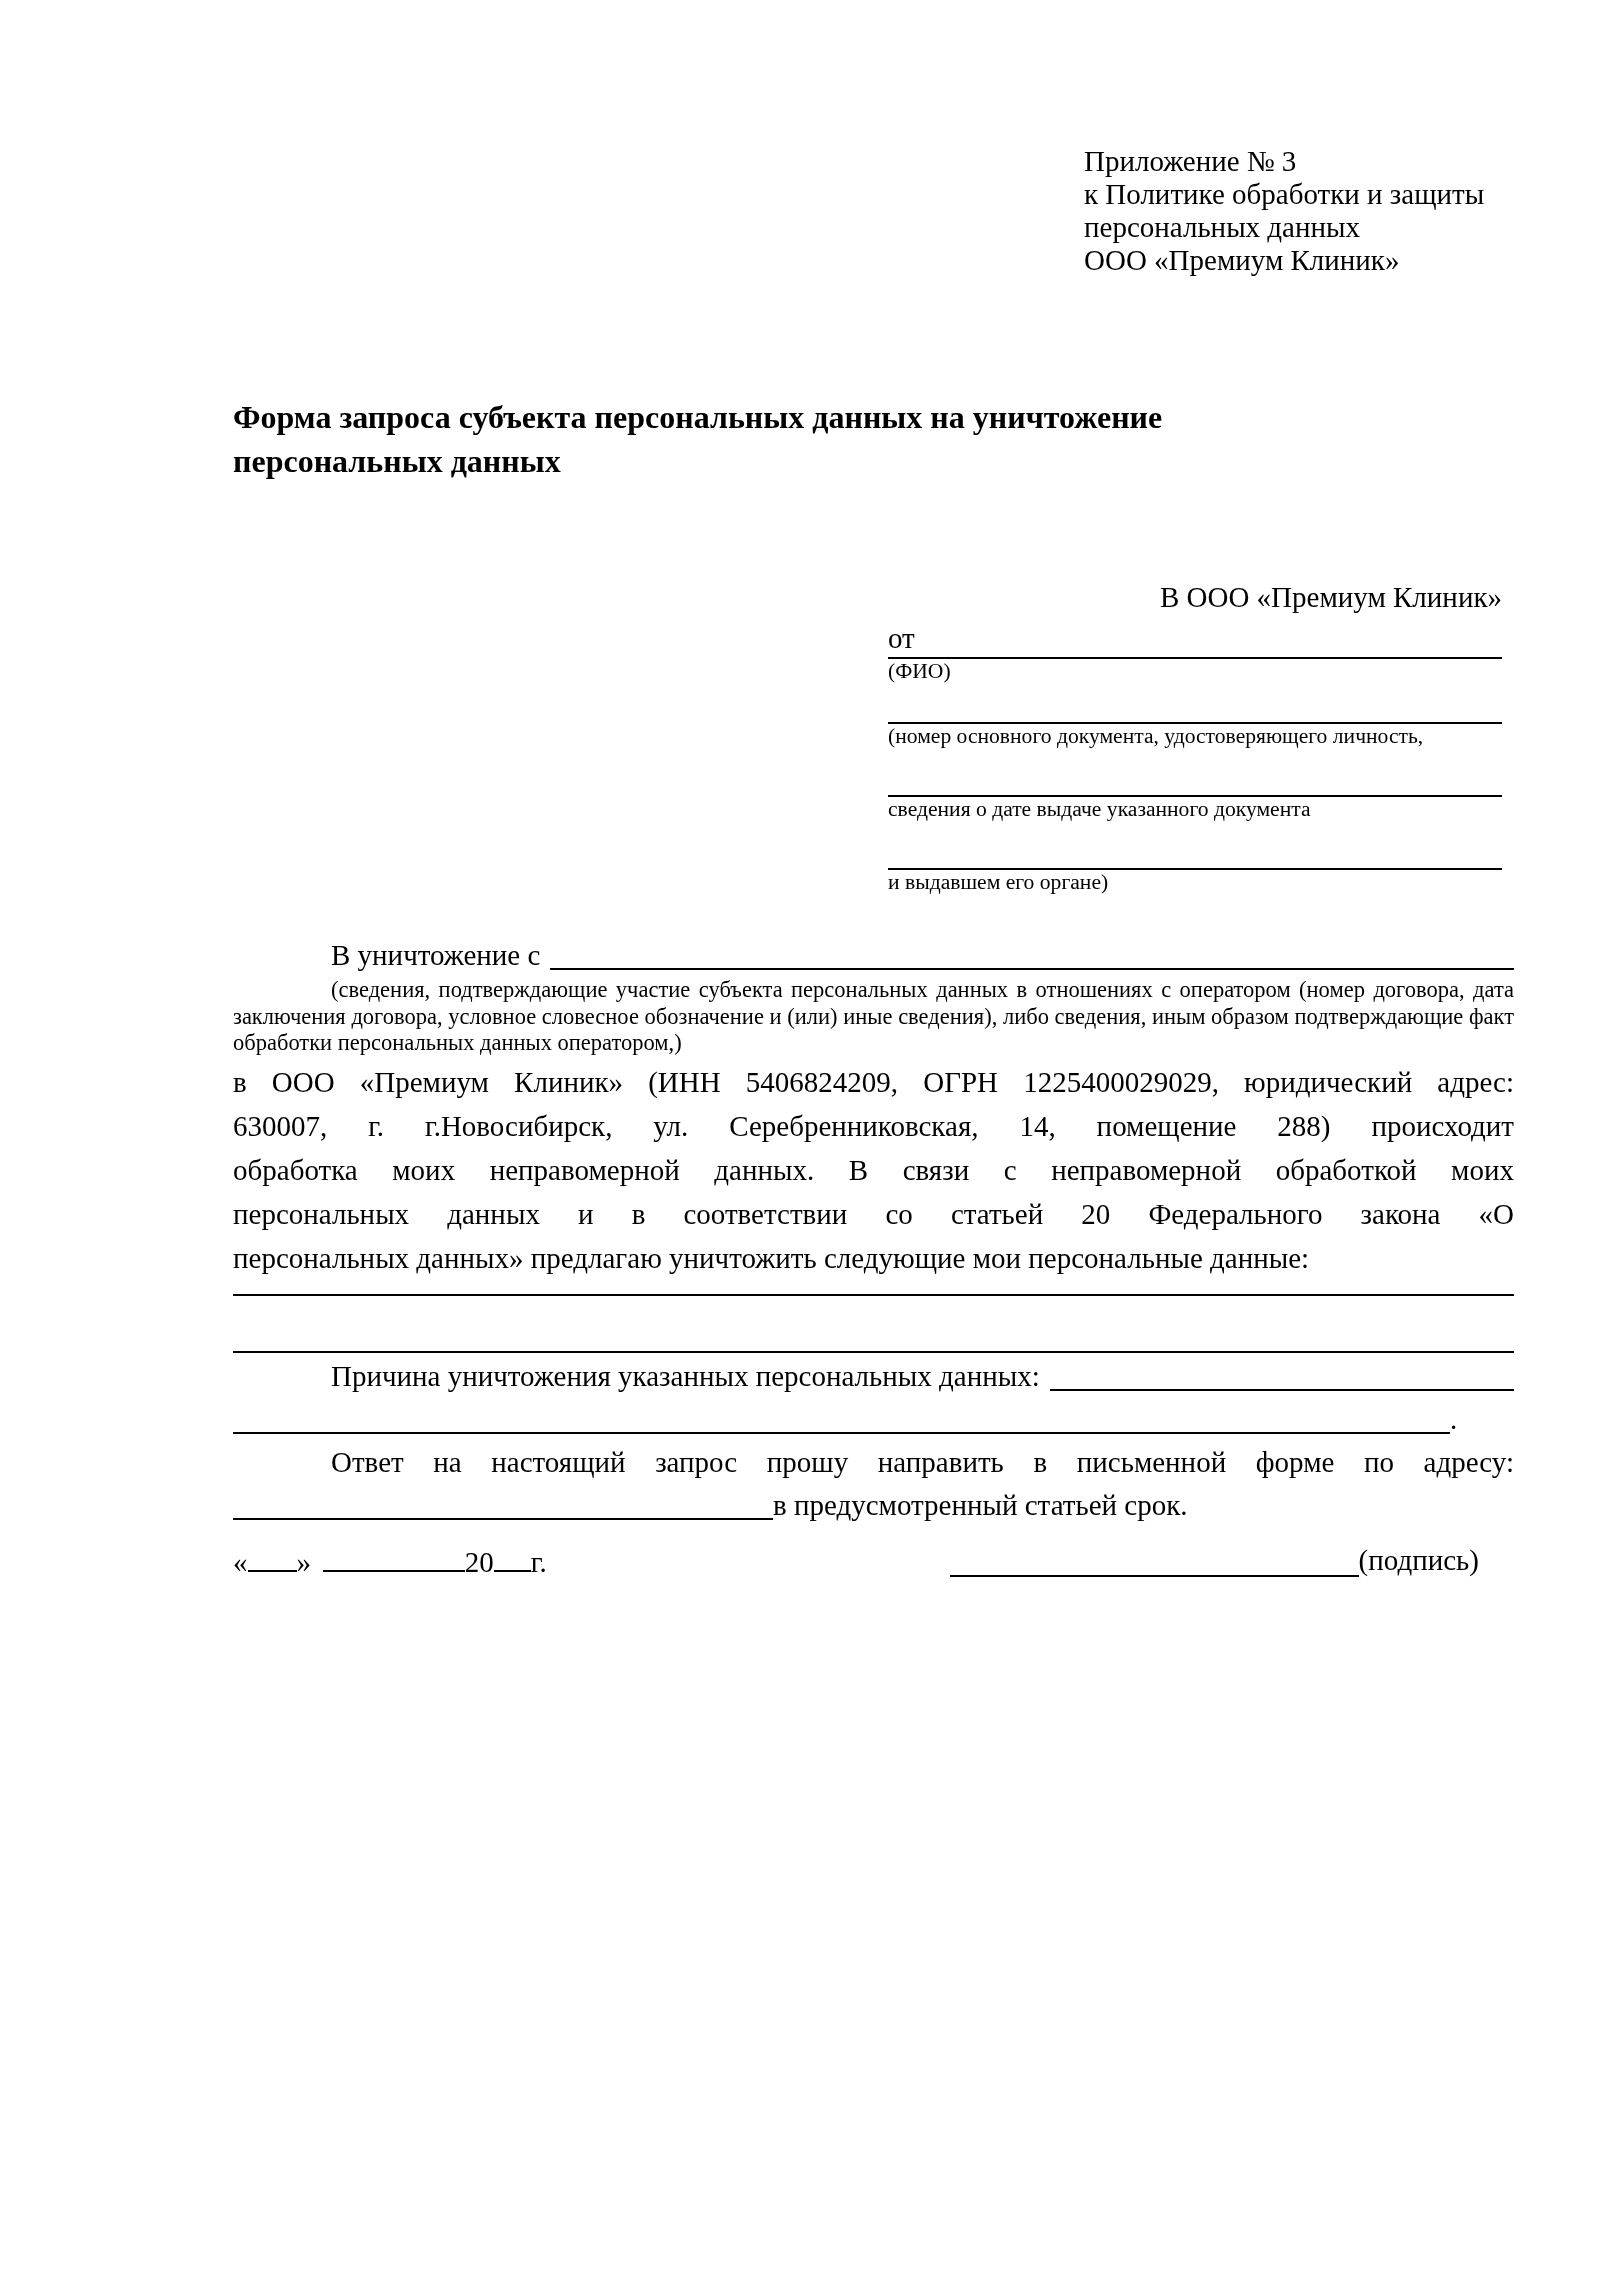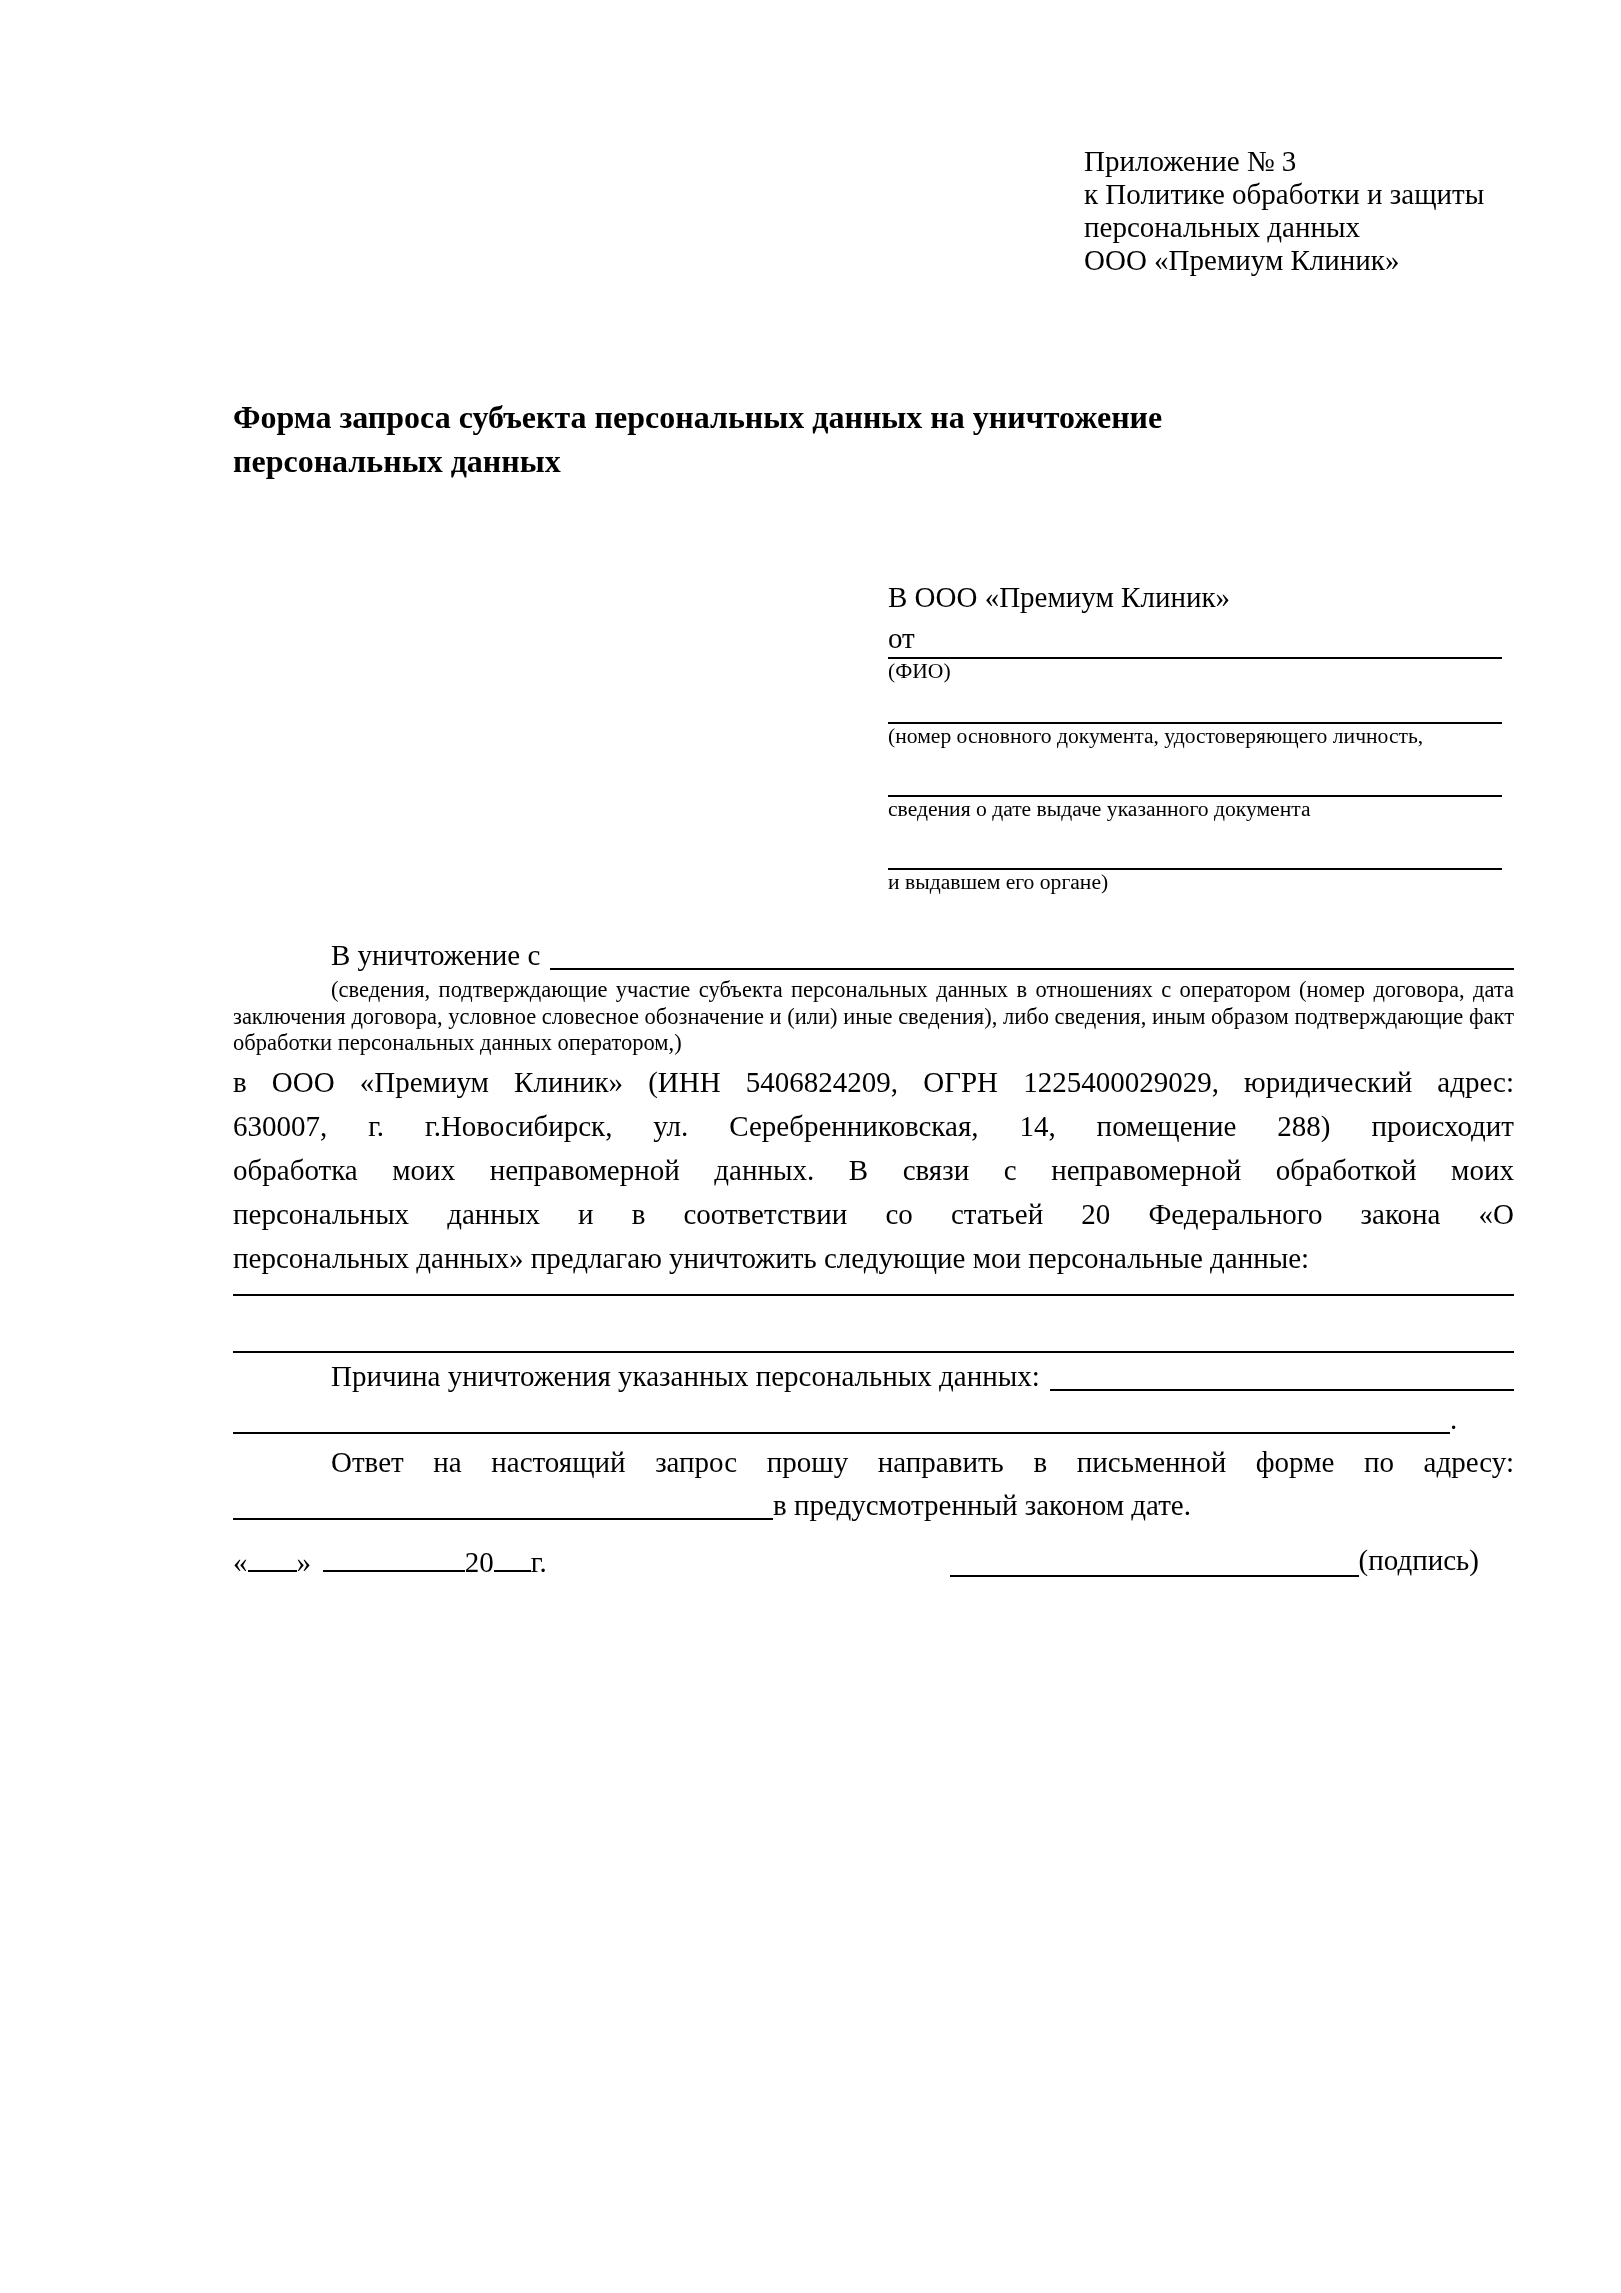--- a/index.html
+++ b/index.html
@@ -22,21 +22,21 @@
   }
 
   
   .appendix { margin-top: 145px; margin-left: 851px; line-height: 33px; }
 
   
   .title-block { margin-top: 118px; font-weight: bold; font-size: 32px; line-height: 44px; }
 
   
   .addressee { margin-top: 94px; margin-left: 655px; width: 614px; }
-  .addr-line { line-height: 41px; }
+  .addr-line { line-height: 41px; text-align: right; }
   .fio-row { height: 41px; line-height: 41px; border-bottom: 2.9px solid #000; }
   .cap { font-size: 21.6px; line-height: 25.5px; text-align: left; }
   .ablank-a { height: 39px; border-bottom: 2.9px solid #000; }
   .ablank-b { height: 48px; border-bottom: 2.9px solid #000; }
   .ablank-c { height: 47px; border-bottom: 2.9px solid #000; }
 
   
   .frow { display: flex; line-height: 43px; }
   .indent { flex: 0 0 98px; }
   .flabel { flex: 0 0 auto; white-space: nowrap; }
@@ -135,21 +135,21 @@
     </div>
     <div class="frow">
       <span class="fixedblank"></span>
       <span>.</span>
     </div>
 
     <div class="response-line">Ответ на настоящий запрос прошу направить в письменной форме по адресу:</div>
 
     <div class="frow">
       <span class="fixedblank-addr"></span>
-      <span class="flabel">в предусмотренный законом дате.</span>
+      <span class="flabel">в предусмотренный статьей срок.</span>
     </div>
 
     <div class="sign-row">
       <div class="date-part">
         <span>«</span><span class="db db-day"></span><span>»</span><span class="db db-month"></span><span>20</span><span class="db db-year"></span><span>г.</span>
       </div>
       <div class="sig-part">
         <span class="sig-blank"></span>
         <span>(подпись)</span>
       </div>

